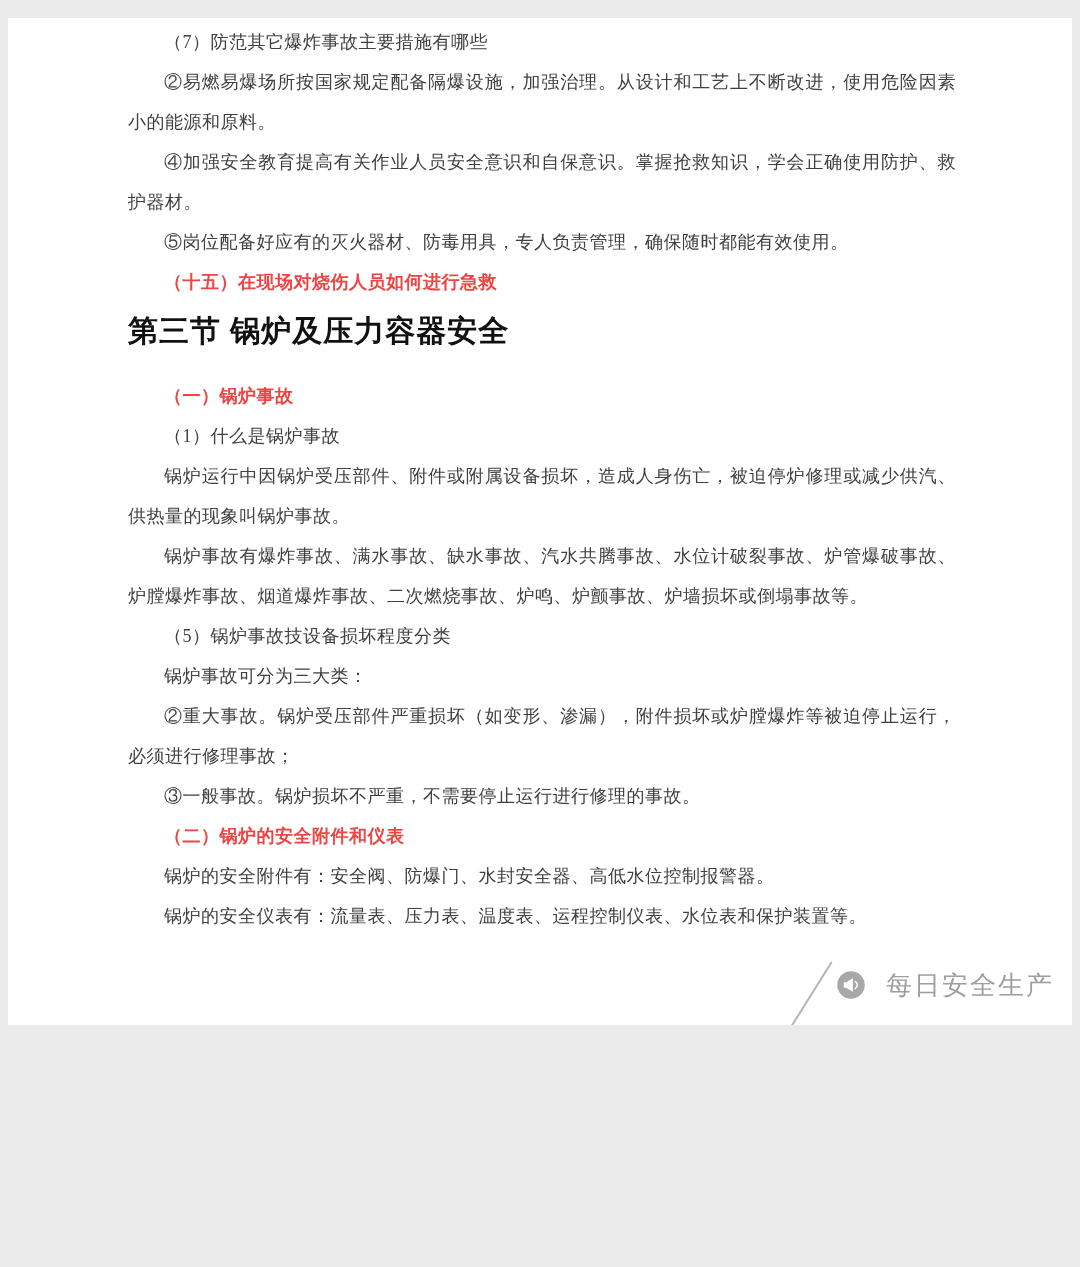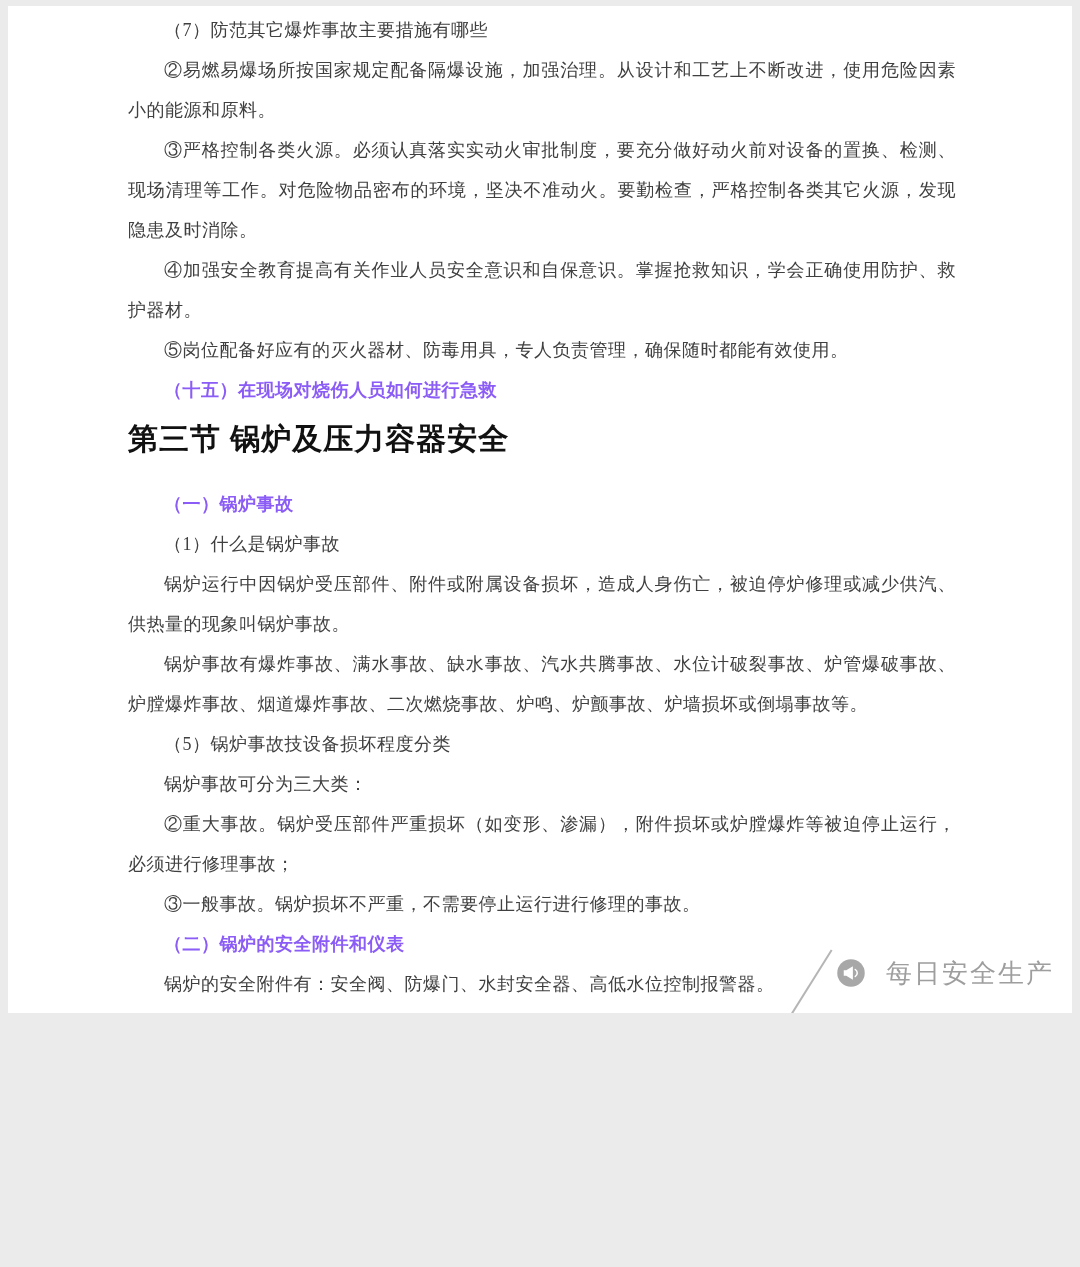--- a/index.html
+++ b/index.html
@@ -5,37 +5,37 @@
   * { margin: 0; padding: 0; box-sizing: border-box; }
   html, body { width: 1080px; height: 1267px; }
   body {
     background: #ebebeb;
     font-family: "Liberation Serif", "DejaVu Serif", serif;
     position: relative;
     overflow: hidden;
   }
   .page {
     position: absolute;
-    left: 8px; top: 6px;
+    left: 8px; top: 18px;
     width: 1064px; height: 1007px;
     background: #ffffff;
     overflow: hidden;
   }
   .content {
     padding: 4px 116px 0 120px;
   }
   .para {
     font-size: 18px;
     line-height: 40px;
     color: #404040;
     text-indent: 2em;
     text-align: justify;
     letter-spacing: 0.5px;
   }
-  .para.bold { font-weight: bold; color: #8b5cf6; }
+  .para.bold { font-weight: bold; color: #ef4444; }
   .section-heading {
     font-family: "Liberation Sans", "DejaVu Sans", sans-serif;
     font-size: 30px;
     font-weight: bold;
     color: #111111;
     line-height: 46px;
     margin: 6px 0 22px 0;
     text-indent: 0;
     letter-spacing: 1px;
   }
@@ -65,21 +65,20 @@
   }
 </style>
 </head>
 <body>
 
 <div class="page">
   <div class="content">
 
     <p class="para">（7）防范其它爆炸事故主要措施有哪些</p>
     <p class="para">②易燃易爆场所按国家规定配备隔爆设施，加强治理。从设计和工艺上不断改进，使用危险因素小的能源和原料。</p>
-    <p class="para">③严格控制各类火源。必须认真落实实动火审批制度，要充分做好动火前对设备的置换、检测、现场清理等工作。对危险物品密布的环境，坚决不准动火。要勤检查，严格控制各类其它火源，发现隐患及时消除。</p>
     <p class="para">④加强安全教育提高有关作业人员安全意识和自保意识。掌握抢救知识，学会正确使用防护、救护器材。</p>
     <p class="para">⑤岗位配备好应有的灭火器材、防毒用具，专人负责管理，确保随时都能有效使用。</p>
     <p class="para bold">（十五）在现场对烧伤人员如何进行急救</p>
 
     <h1 class="section-heading">第三节 锅炉及压力容器安全</h1>
 
     <p class="para bold">（一）锅炉事故</p>
     <p class="para">（1）什么是锅炉事故</p>
     <p class="para">锅炉运行中因锅炉受压部件、附件或附属设备损坏，造成人身伤亡，被迫停炉修理或减少供汽、供热量的现象叫锅炉事故。</p>
     <p class="para">锅炉事故有爆炸事故、满水事故、缺水事故、汽水共腾事故、水位计破裂事故、炉管爆破事故、炉膛爆炸事故、烟道爆炸事故、二次燃烧事故、炉鸣、炉颤事故、炉墙损坏或倒塌事故等。</p>

